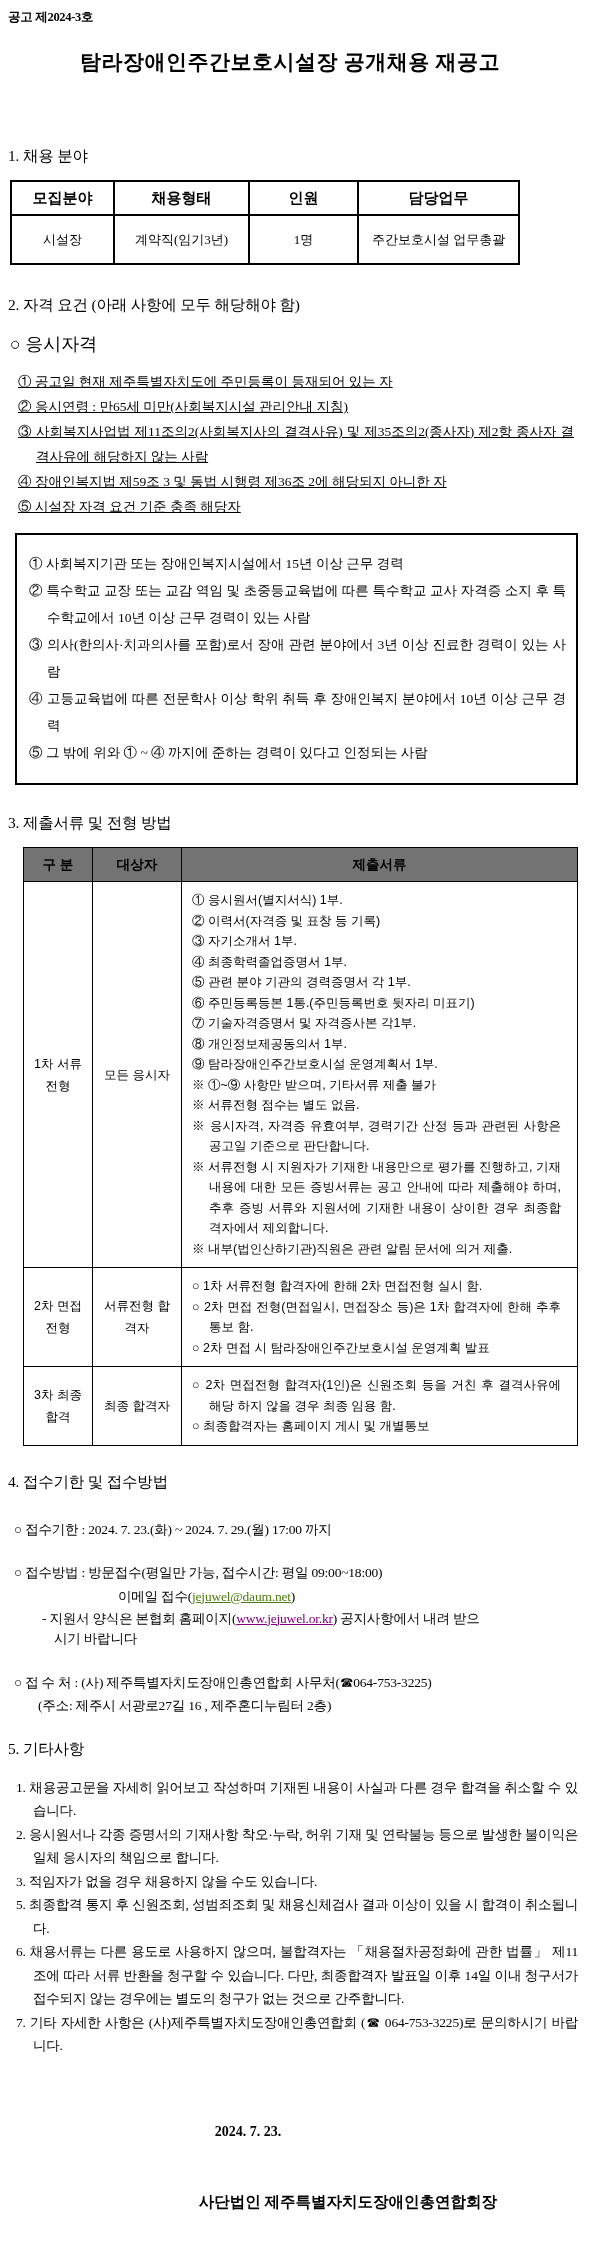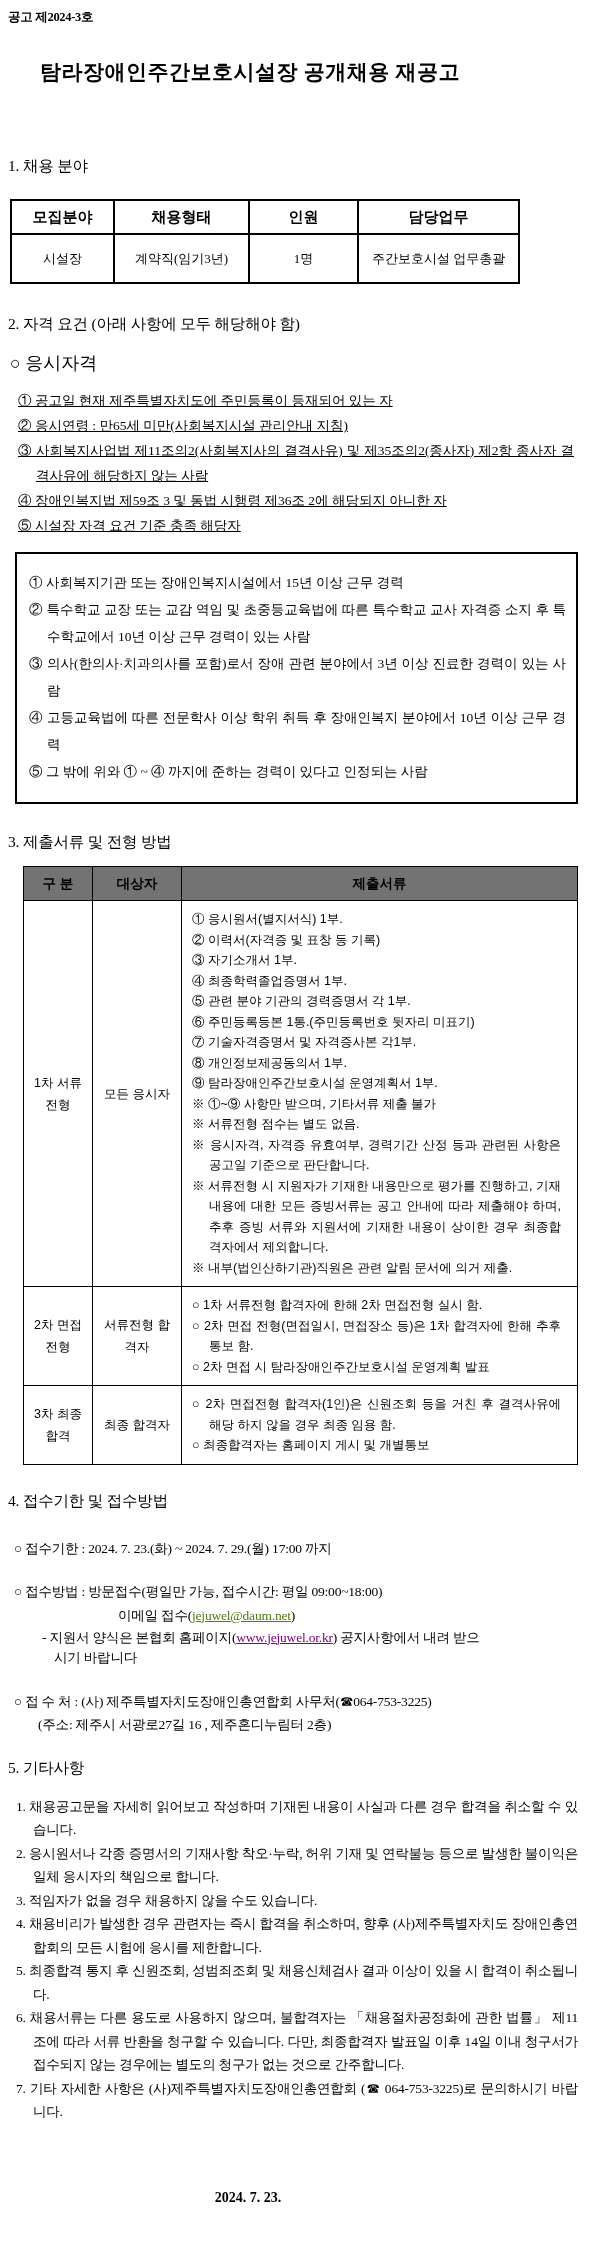--- a/index.html
+++ b/index.html
@@ -4,32 +4,32 @@
 <style>
   html,body { margin:0; padding:0; }
   body {
     width:603px; height:2245px; overflow:hidden;
     background:#ffffff; color:#000000;
     font-family:"Liberation Serif", serif;
     font-size:13px;
   }
   .notice-no { padding:9px 0 0 8px; font-weight:bold; font-size:12.5px; letter-spacing:-0.3px; }
   .doc-title {
-    margin-top:32px; width:500px; text-align:center;
-    font-size:21px; font-weight:bold; letter-spacing:0.5px;
+    margin-top:22px; width:500px; text-align:center;
+    font-size:21px; font-weight:bold; letter-spacing:0.5px;padding-left:40px;
   }
   .sec-heading { margin-left:8px; font-size:15.5px; font-weight:normal; letter-spacing:-0.2px; }
   .h-s1 { margin-top:70px; }
   .h-s2 { margin-top:30px; }
   .h-s3 { margin-top:28px; }
   .h-s4 { margin-top:26px; }
   .h-s5 { margin-top:24px; }
 
   
-  table.t1 { margin:22px 0 0 10px; width:508px; border-collapse:collapse; table-layout:fixed; }
+  table.t1 { margin:13px 0 0 10px; width:508px; border-collapse:collapse; table-layout:fixed; }
   table.t1 th, table.t1 td { border:2px solid #000; text-align:center; vertical-align:middle; }
   table.t1 th { height:30px; font-size:15px; font-weight:bold; }
   table.t1 td { height:45px; font-size:13px; }
 
   
   .sub-line { margin:16px 0 0 10px; font-size:18px; }
   .req-list { margin:13px 0 0 18px; width:556px;text-decoration:underline; }
   .req-item { text-indent:-18px; padding-left:18px; line-height:25px; font-size:13.5px; text-align:justify; }
   .qual-box {
     margin:14px 2px 0 15px; width:563px; box-sizing:border-box;
@@ -176,20 +176,19 @@
 <div class="s4-line line-download"><span>- 지원서 양식은 본협회 홈페이지(</span><a class="doc-link visited">www.jejuwel.or.kr</a><span>) 공지사항에서 내려 받으</span></div>
 <div class="s4-line line-download-cont">시기 바랍니다</div>
 <div class="s4-line line-office">○ 접 수 처 : (사) 제주특별자치도장애인총연합회 사무처(☎064-753-3225)</div>
 <div class="s4-line line-office-addr">(주소: 제주시 서광로27길 16 , 제주혼디누림터 2층)</div>
 
 <div class="sec-heading h-s5">5. 기타사항</div>
 <div class="etc-list">
   <div class="etc-item">1. 채용공고문을 자세히 읽어보고 작성하며 기재된 내용이 사실과 다른 경우 합격을 취소할 수 있습니다.</div>
   <div class="etc-item">2. 응시원서나 각종 증명서의 기재사항 착오·누락, 허위 기재 및 연락불능 등으로 발생한 불이익은 일체 응시자의 책임으로 합니다.</div>
   <div class="etc-item">3. 적임자가 없을 경우 채용하지 않을 수도 있습니다.</div>
-  <div class="etc-item">4. 채용비리가 발생한 경우 관련자는 즉시 합격을 취소하며, 향후 (사)제주특별자치도 장애인총연합회의 모든 시험에 응시를 제한합니다.</div>
   <div class="etc-item">5. 최종합격 통지 후 신원조회, 성범죄조회 및 채용신체검사 결과 이상이 있을 시 합격이 취소됩니다.</div>
   <div class="etc-item">6. 채용서류는 다른 용도로 사용하지 않으며, 불합격자는 「채용절차공정화에 관한 법률」 제11조에 따라 서류 반환을 청구할 수 있습니다. 다만, 최종합격자 발표일 이후 14일 이내 청구서가 접수되지 않는 경우에는 별도의 청구가 없는 것으로 간주합니다.</div>
   <div class="etc-item">7. 기타 자세한 사항은 (사)제주특별자치도장애인총연합회 (☎ 064-753-3225)로 문의하시기 바랍니다.</div>
 </div>
 
 <div class="footer-date">2024. 7. 23.</div>
 <div class="footer-signer">사단법인 제주특별자치도장애인총연합회장</div>
 
 </body></html>

